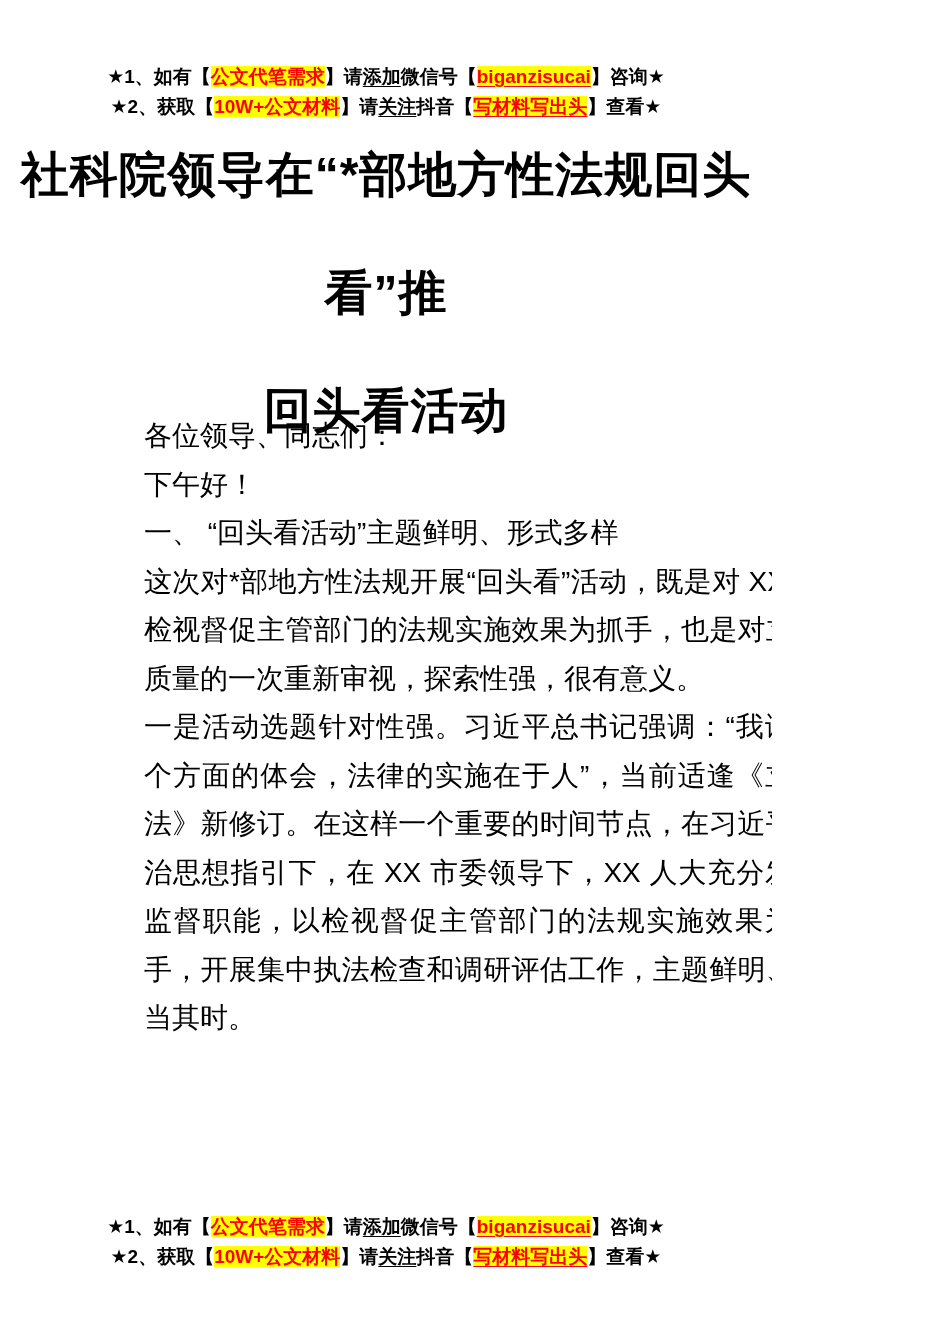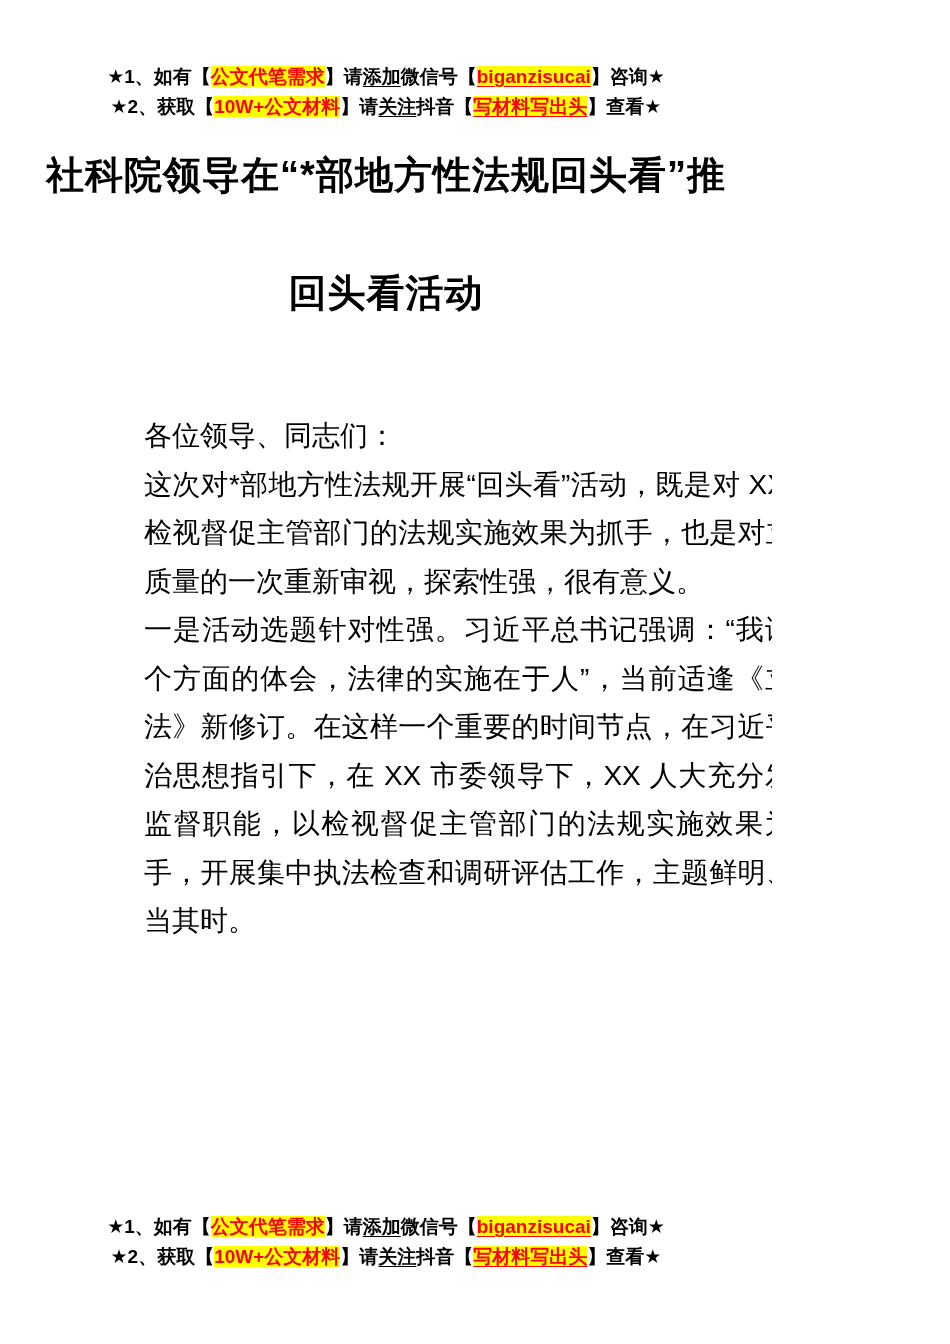--- a/index.html
+++ b/index.html
@@ -39,21 +39,21 @@
     text-underline-offset: 3px;
   }
   
   .title {
     position: absolute;
     top: 116px;
     left: 0;
     right: 0;
     margin: 0;
     text-align: center;
-    font-size: 38px;
+    font-size: 48px;
     font-weight: 700;
     line-height: 118px;
     letter-spacing: 1px;
     color: #000000;
   }
   .title-line { display: block; }
   
   .body-text {
     position: absolute;
     top: 412px;
@@ -81,20 +81,22 @@
     </div>
   </div>
 
   <h1 class="title">
     <span class="title-line">社科院领导在“*部地方性法规回头看”推</span>
     <span class="title-line">回头看活动</span>
   </h1>
 
   <div class="body-text">
     <p>各位领导、同志们：</p>
+    <p>下午好！</p>
+    <p>一、 “回头看活动”主题鲜明、形式多样</p>
     <p>这次对*部地方性法规开展“回头看”活动，既是对 XX 以检视督促主管部门的法规实施效果为抓手，也是对立法质量的一次重新审视，探索性强，很有意义。</p>
     <p>一是活动选题针对性强。习近平总书记强调：“我谈三个方面的体会，法律的实施在于人”，当前适逢《立法法》新修订。在这样一个重要的时间节点，在习近平法治思想指引下，在 XX 市委领导下，XX 人大充分发挥监督职能，以检视督促主管部门的法规实施效果为抓手，开展集中执法检查和调研评估工作，主题鲜明、正当其时。</p>
   </div>
 
   <div class="promo promo-bottom">
     <div class="promo-line">
       <span>★1、如有【</span><span class="hl">公文代笔需求</span><span>】请</span><span class="ul">添加</span><span>微信号【</span><span class="hl ul">biganzisucai</span><span>】咨询★</span>
     </div>
     <div class="promo-line">
       <span>★2、获取【</span><span class="hl">10W+公文材料</span><span>】请</span><span class="ul">关注</span><span>抖音【</span><span class="hl ul">写材料写出头</span><span>】查看★</span>

